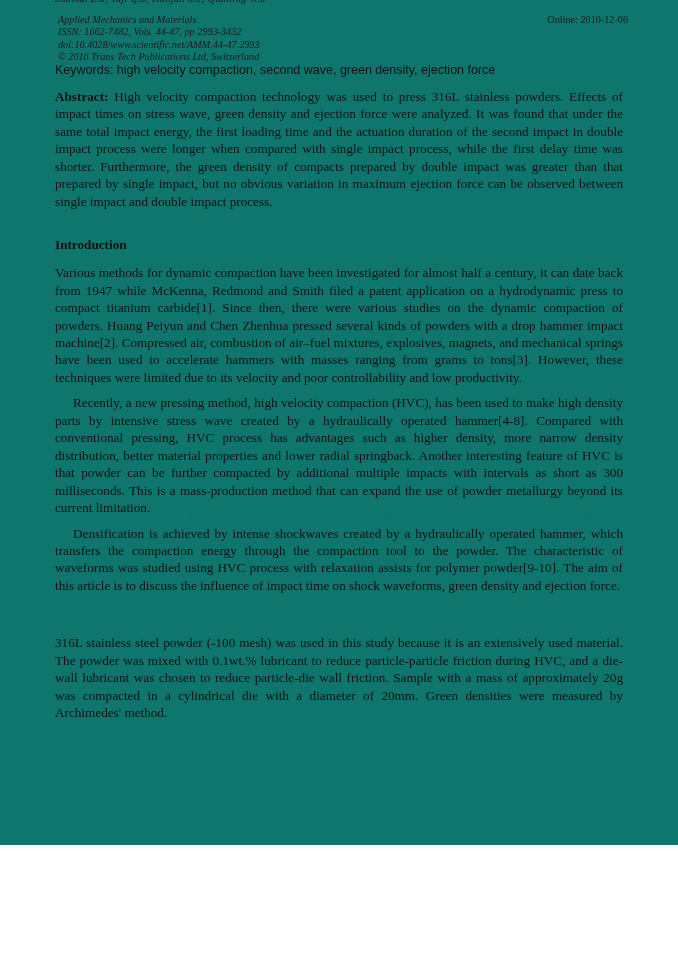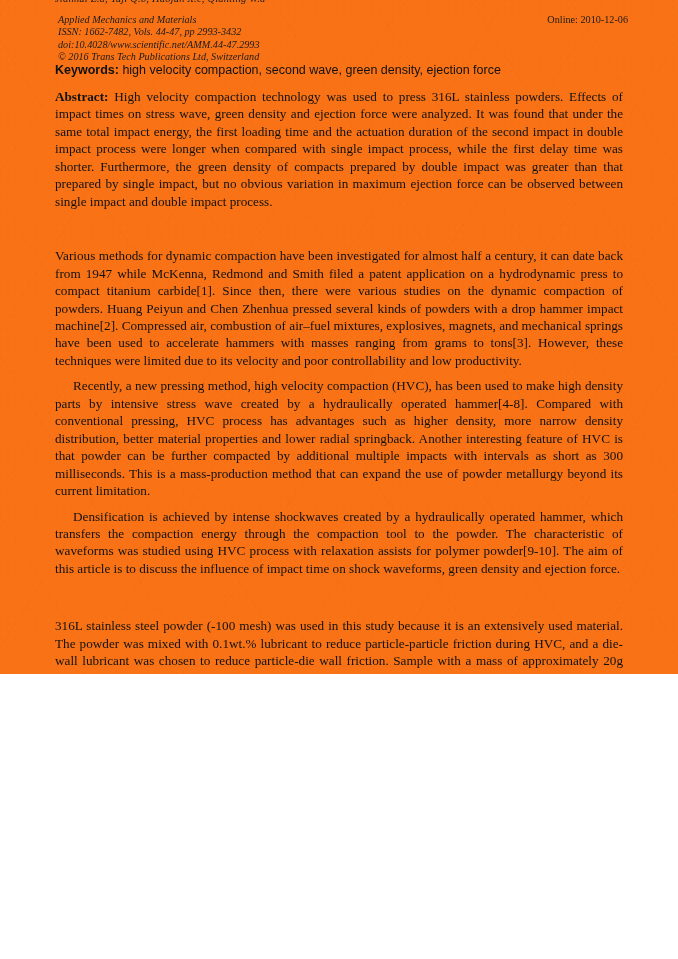--- a/index.html
+++ b/index.html
@@ -3,22 +3,22 @@
 <meta charset="utf-8">
 <style>
   html, body {
     margin: 0;
     padding: 0;
     background: #ffffff;
   }
   .page {
     position: relative;
     width: 678px;
-    height: 674px;
-    background: #f97316;
+    height: 845px;
+    background: #0f766e;
     overflow: hidden;
     font-family: "Liberation Serif", "DejaVu Serif", serif;
     color: #111111;
   }
   
   .watermark {
     position: absolute;
     inset: 0;
     pointer-events: none;
     opacity: 0.5;
@@ -82,21 +82,21 @@
     top: 63px;
     width: 600px;
     height: 15px;
     overflow: hidden;
     font-family: "Liberation Sans", sans-serif;
     font-size: 12.5px;
     line-height: 14px;
     white-space: nowrap;
     color: #111;
   }
-  .keywords b { font-weight: bold; }
+  .keywords b { font-weight: normal; }
 
   
   .body {
     position: absolute;
     left: 55px;
     top: 88px;
     width: 568px;
   }
   p.just {
     margin: 0 0 0 0;
@@ -145,20 +145,21 @@
 
   <div class="body">
 
     <p class="just">
       <span class="abstract-label">Abstract:</span>
       <span>High velocity compaction technology was used to press 316L stainless powders. Effects of impact times on stress wave, green density and ejection force were analyzed. It was found that under the same total impact energy, the first loading time and the actuation duration of the second impact in double impact process were longer when compared with single impact process, while the first delay time was shorter. Furthermore, the green density of compacts prepared by double impact was greater than that prepared by single impact, but no obvious variation in maximum ejection force can be observed between single impact and double impact process.</span>
     </p>
 
     <div class="gap-after-abstract"></div>
 
+    <h2 class="section">Introduction</h2>
     <div class="gap-after-heading"></div>
     <p class="just">Various methods for  dynamic compaction have been investigated for almost half a century, it can date back from 1947 while McKenna, Redmond and Smith filed a patent application on a hydrodynamic press to compact titanium carbide[1]. Since then, there were various studies on the dynamic compaction of powders. Huang Peiyun and Chen Zhenhua pressed several kinds of powders with a drop hammer impact machine[2]. Compressed air, combustion of air–fuel mixtures, explosives, magnets, and mechanical springs have been used to accelerate hammers with masses ranging from grams to tons[3]. However, these techniques were limited due to its velocity and poor controllability and low productivity.</p>
     <p class="just indent">Recently, a new pressing method, high velocity compaction (HVC), has been used to make high density parts by intensive stress wave created by a hydraulically operated hammer[4-8]. Compared with conventional pressing, HVC process has advantages such as higher density, more narrow density distribution, better material properties and lower radial springback. Another interesting feature of HVC is that powder can be further compacted by additional multiple impacts with intervals as short as 300 milliseconds. This is a mass-production method that can expand the use of powder metallurgy beyond its current limitation.</p>
     <p class="just indent">Densification is achieved by intense shockwaves created by a hydraulically operated hammer, which transfers the compaction energy through the compaction tool to the powder. The characteristic of waveforms was studied using HVC process with relaxation assists for polymer powder[9-10]. The aim of this article is to discuss the influence of impact time on shock waveforms, green density and ejection force.</p>
 
     <div class="gap-exp-before"></div>
 
     <div class="gap-after-heading"></div>
     <p class="just">316L stainless steel powder (-100 mesh) was used in this study because it is an extensively used material. The powder was mixed with 0.1wt.% lubricant to reduce particle-particle friction during HVC, and a die-wall lubricant was chosen to reduce particle-die wall friction. Sample with a mass of approximately 20g was compacted in a cylindrical die with a diameter of 20mm. Green densities were measured by Archimedes' method.</p>
 

